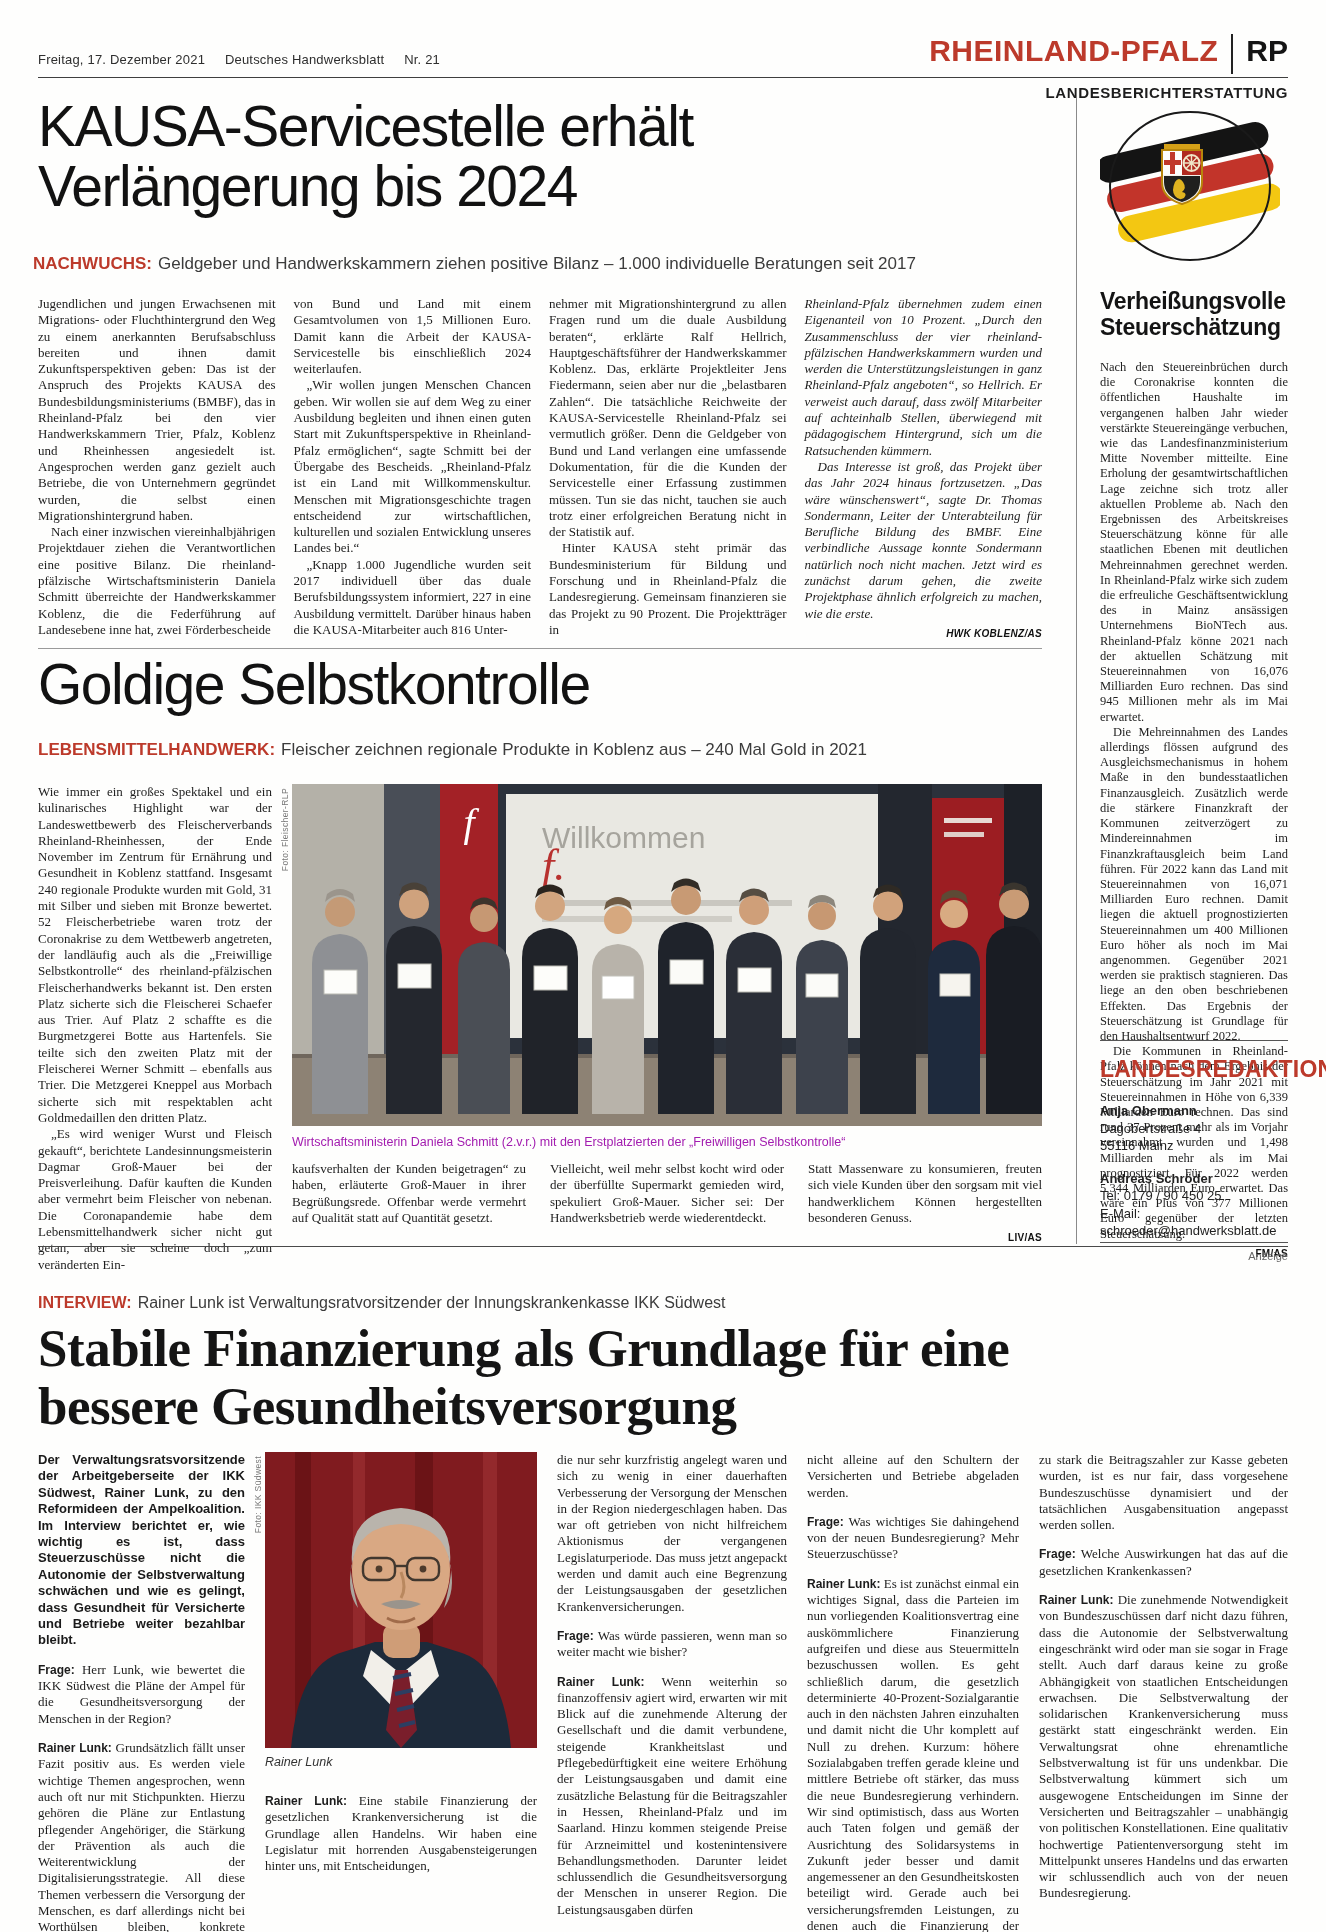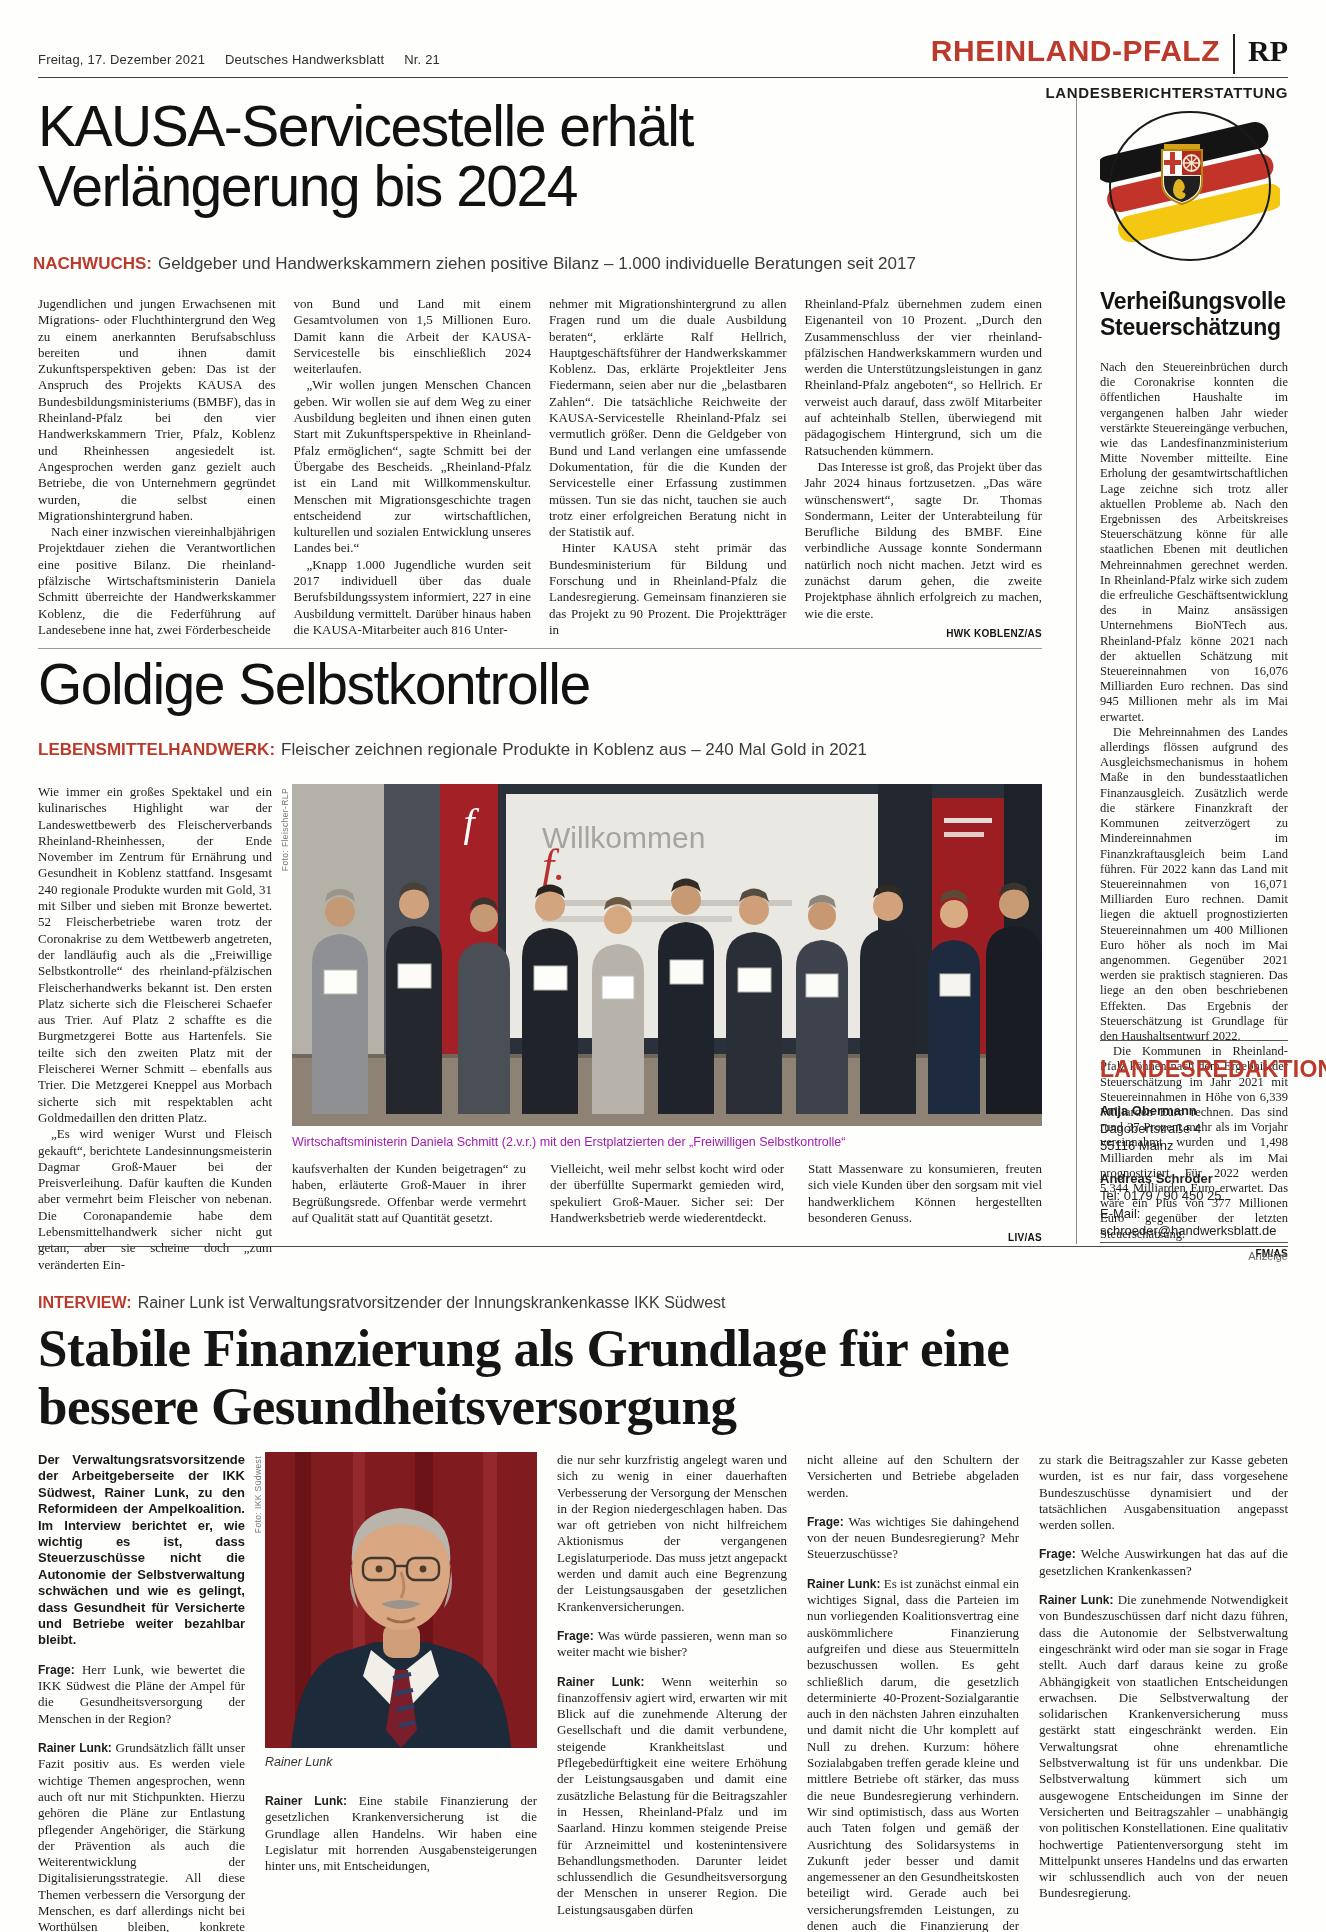--- a/index.html
+++ b/index.html
@@ -7,21 +7,21 @@
        font-family:"Liberation Sans",sans-serif;color:#1c1c1c;overflow:hidden;}
   .abs{position:absolute;}
   .rule{position:absolute;background:#6b6b6b;height:1px;}
   .vrule{position:absolute;background:#8a8a8a;width:1px;}
   
   .mast-date{left:38px;top:52px;font-size:13px;color:#2e2e2e;letter-spacing:.2px;}
   .mast-date span{margin-right:16px;}
   .region-wrap{top:34px;right:38px;display:flex;align-items:flex-start;gap:13px;}
   .region-title{font-size:30px;font-weight:bold;color:#bc3a2b;letter-spacing:.5px;}
   .region-bar{width:2px;height:40px;background:#222;}
-  .region-code{font-size:30px;font-weight:bold;color:#141414;font-family:Liberation Serif, serif;}
+  .region-code{font-size:30px;font-weight:bold;color:#141414;}
   .section-label{top:84px;right:38px;font-size:15px;font-weight:bold;color:#1d1d1d;letter-spacing:.6px;}
   
   .headline{font-family:"Liberation Sans",sans-serif;font-weight:400;color:#121212;
             letter-spacing:-1.5px;line-height:1.06;}
   .kicker{font-size:17px;color:#3c3c3c;}
   .kicker b{color:#bc3a2b;font-weight:bold;margin-right:6px;}
   
   .bt{font-family:"Liberation Serif",serif;font-size:13px;line-height:16.3px;
       text-align:justify;color:#1d1d1d;}
   .bt p{margin:0;}
@@ -80,21 +80,21 @@
   </div>
   <div class="bt" style="width:238px;">
     <p>von Bund und Land mit einem Gesamtvolumen von 1,5 Millionen Euro. Damit kann die Arbeit der KAUSA-Servicestelle bis einschließlich 2024 weiterlaufen.</p>
     <p>„Wir wollen jungen Menschen Chancen geben. Wir wollen sie auf dem Weg zu einer Ausbildung begleiten und ihnen einen guten Start mit Zukunftsperspektive in Rheinland-Pfalz ermöglichen“, sagte Schmitt bei der Übergabe des Bescheids. „Rheinland-Pfalz ist ein Land mit Willkommenskultur. Menschen mit Migrationsgeschichte tragen entscheidend zur wirtschaftlichen, kulturellen und sozialen Entwicklung unseres Landes bei.“</p>
     <p>„Knapp 1.000 Jugendliche wurden seit 2017 individuell über das duale Berufsbildungssystem informiert, 227 in eine Ausbildung vermittelt. Darüber hinaus haben die KAUSA-Mitarbeiter auch 816 Unter-</p>
   </div>
   <div class="bt" style="width:238px;">
     <p>nehmer mit Migrationshintergrund zu allen Fragen rund um die duale Ausbildung beraten“, erklärte Ralf Hellrich, Hauptgeschäftsführer der Handwerkskammer Koblenz. Das, erklärte Projektleiter Jens Fiedermann, seien aber nur die „belastbaren Zahlen“. Die tatsächliche Reichweite der KAUSA-Servicestelle Rheinland-Pfalz sei vermutlich größer. Denn die Geldgeber von Bund und Land verlangen eine umfassende Dokumentation, für die die Kunden der Servicestelle einer Erfassung zustimmen müssen. Tun sie das nicht, tauchen sie auch trotz einer erfolgreichen Beratung nicht in der Statistik auf.</p>
     <p>Hinter KAUSA steht primär das Bundesministerium für Bildung und Forschung und in Rheinland-Pfalz die Landesregierung. Gemeinsam finanzieren sie das Projekt zu 90 Prozent. Die Projektträger in</p>
   </div>
-  <div class="bt" style="width:238px;">
+  <div class="bt" style="width:238px;font-style:italic;">
     <p>Rheinland-Pfalz übernehmen zudem einen Eigenanteil von 10 Prozent. „Durch den Zusammenschluss der vier rheinland-pfälzischen Handwerkskammern wurden und werden die Unterstützungsleistungen in ganz Rheinland-Pfalz angeboten“, so Hellrich. Er verweist auch darauf, dass zwölf Mitarbeiter auf achteinhalb Stellen, überwiegend mit pädagogischem Hintergrund, sich um die Ratsuchenden kümmern.</p>
     <p>Das Interesse ist groß, das Projekt über das Jahr 2024 hinaus fortzusetzen. „Das wäre wünschenswert“, sagte Dr. Thomas Sondermann, Leiter der Unterabteilung für Berufliche Bildung des BMBF. Eine verbindliche Aussage konnte Sondermann natürlich noch nicht machen. Jetzt wird es zunächst darum gehen, die zweite Projektphase ähnlich erfolgreich zu machen, wie die erste.</p>
     <span class="byl">HWK KOBLENZ/AS</span>
   </div>
 </div>
 <div class="rule" style="left:38px;width:1004px;top:648px;background:#9a9a9a;"></div>
 
 <div class="vrule" style="left:1076px;top:98px;height:1146px;"></div>
 
 <svg class="abs" style="left:1100px;top:102px;" width="180" height="168" viewBox="0 0 180 168">

